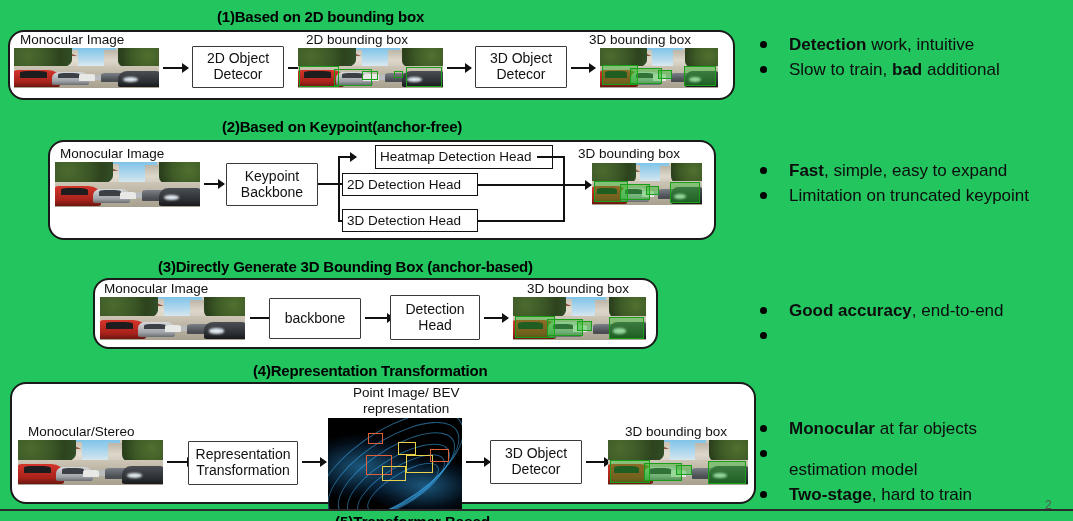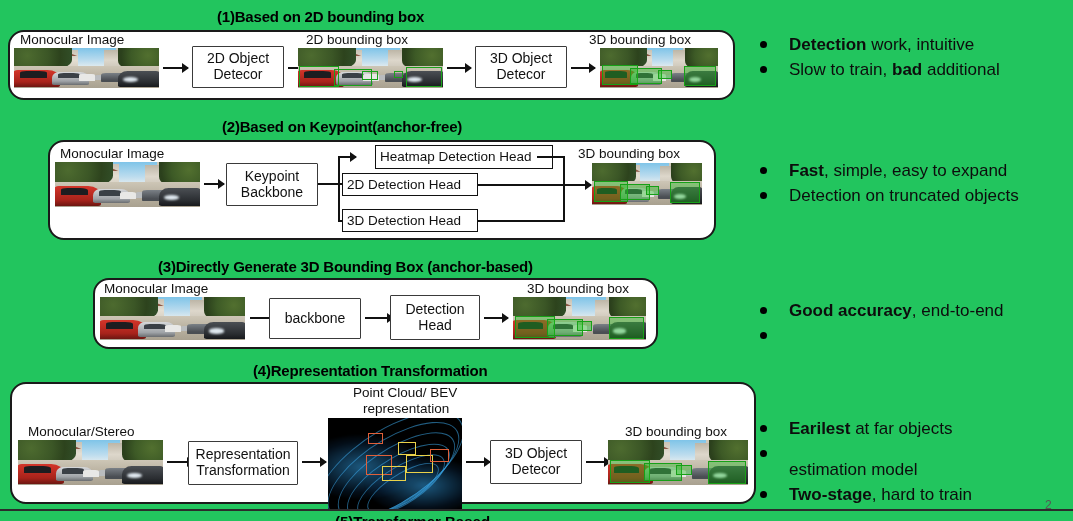--- a/index.html
+++ b/index.html
@@ -419,21 +419,21 @@
     <div class="bb3d" style="left:78px; top:19px; width:30px; height:21px;"></div>
   </div>
 
   <div class="bullets" style="left:760px; top:158px;">
     <div class="bl">
       <span class="dot"></span>
       <span class="bl-txt"><b>Fast</b><span>, simple, easy to expand</span></span>
     </div>
     <div class="bl">
       <span class="dot"></span>
-      <span class="bl-txt"><span>Detection on truncated objects</span></span>
+      <span class="bl-txt"><span>Limitation on truncated keypoint</span></span>
     </div>
   </div>
 
   <div class="sec-title" style="left:158px; top:258px;">(3)Directly Generate 3D Bounding Box (anchor-based)</div>
 
   <div class="pipe-box" style="left:93px; top:278px; width:565px; height:71px;"></div>
 
   <div class="cap" style="left:104px; top:281px;">Monocular Image</div>
 
   <div class="photo" style="left:100px; top:297px; width:145px; height:43px;">
@@ -494,21 +494,21 @@
     </div>
     <div class="bl">
       <span class="dot"></span>
     </div>
   </div>
 
   <div class="sec-title" style="left:253px; top:362px;">(4)Representation Transformation</div>
 
   <div class="pipe-box" style="left:10px; top:382px; width:746px; height:122px;"></div>
 
-  <div class="cap" style="left:353px; top:385px;">Point Cloud/ BEV</div>
+  <div class="cap" style="left:353px; top:385px;">Point Image/ BEV</div>
   <div class="cap" style="left:363px; top:401px;">representation</div>
 
   <div class="cap" style="left:28px; top:424px;">Monocular/Stereo</div>
 
   <div class="photo" style="left:18px; top:440px; width:145px; height:45px;">
     <div class="sky"></div>
       <div class="bldgL"></div>
       <div class="bldgR"></div>
     <div class="treeL"></div>
       <div class="treeR"></div>
@@ -573,21 +573,21 @@
       <div class="carDarkR"></div>
     <div class="bb3d" style="left:2px; top:20px; width:40px; height:23px;"></div>
     <div class="bb3d" style="left:36px; top:23px; width:38px; height:18px;"></div>
     <div class="bb3d" style="left:68px; top:25px; width:16px; height:10px;"></div>
     <div class="bb3d" style="left:100px; top:21px; width:38px; height:23px;"></div>
   </div>
 
   <div class="bullets" style="left:760px; top:416px;">
     <div class="bl">
       <span class="dot"></span>
-      <span class="bl-txt"><b>Earilest</b><span> at far objects</span></span>
+      <span class="bl-txt"><b>Monocular</b><span> at far objects</span></span>
     </div>
     <div class="bl">
       <span class="dot"></span>
     </div>
     <div class="bl cont">
       <span class="dot"></span>
       <span class="bl-txt"><span>estimation model</span></span>
     </div>
     <div class="bl">
       <span class="dot"></span>

